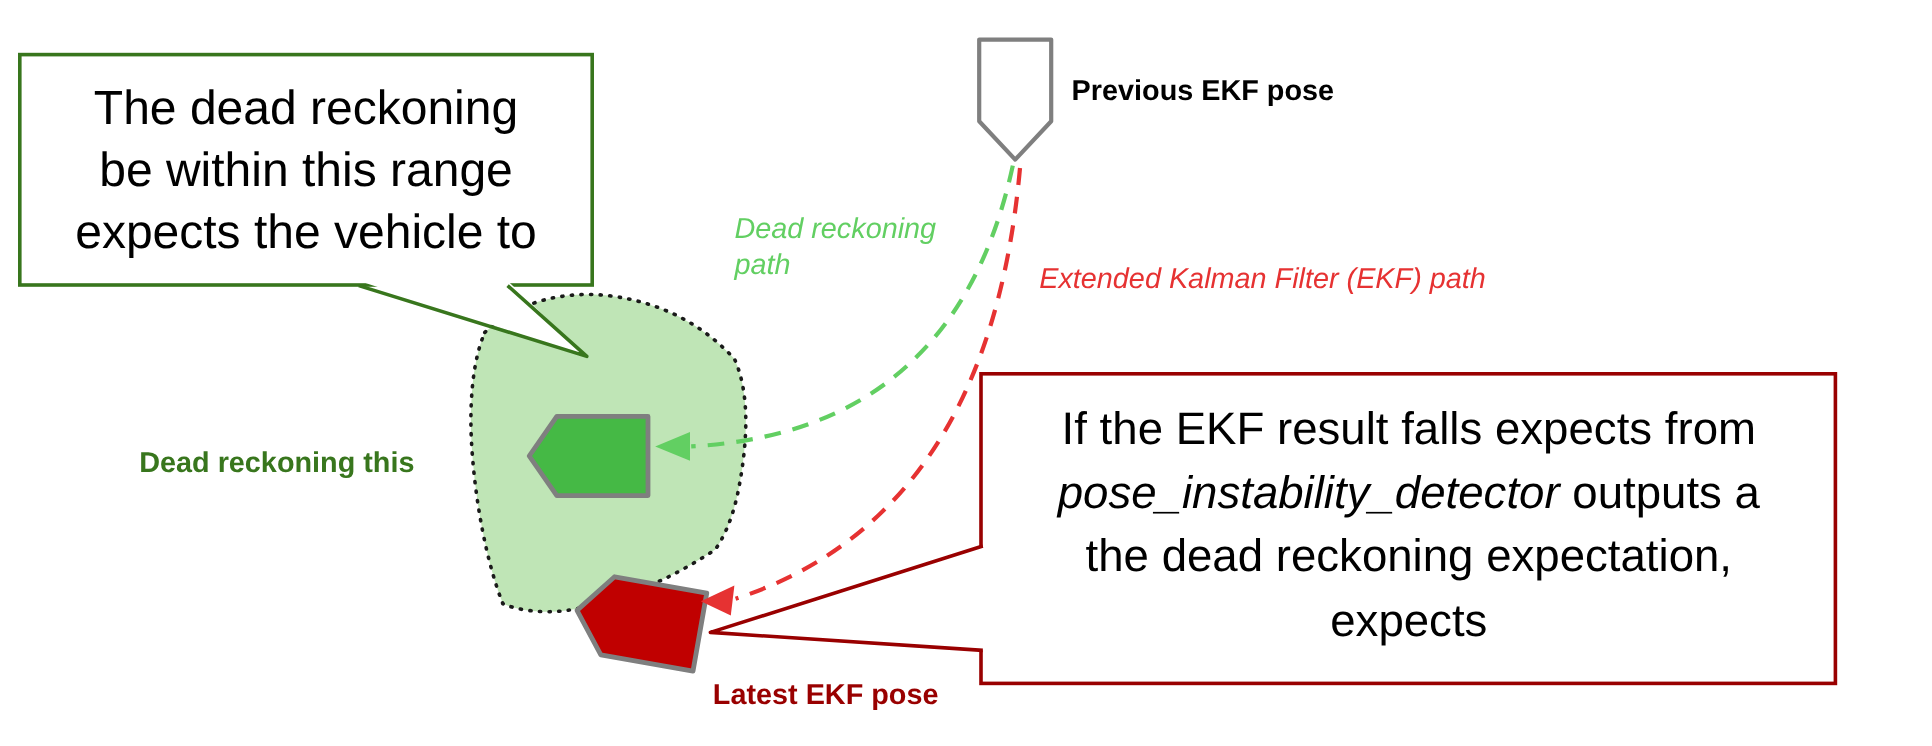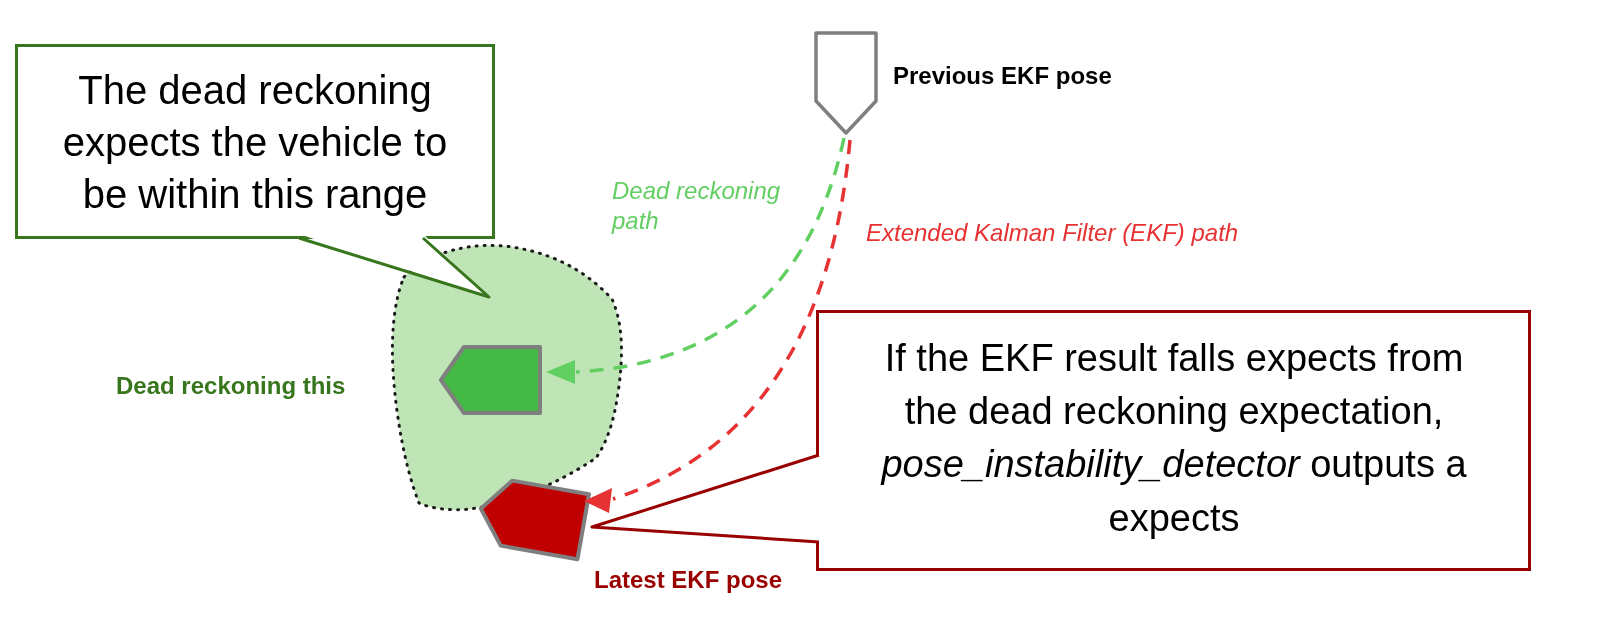--- a/index.html
+++ b/index.html
@@ -71,28 +71,28 @@
     <path class="punch" d="M 299 234 L 489 297 L 423 234 Z"></path>
     <path class="tail-green" d="M 299 238 L 489 297 L 423 238"></path>
 
     <rect class="callout-red-box" x="817.5" y="311.5" width="712" height="258"></rect>
     <path class="punch" d="M 822 455 L 592 527 L 822 542 Z"></path>
     <path class="tail-red" d="M 819 455 L 592 527 L 819 542"></path>
   </svg>
 
   <div class="overlay green-callout-text">
     <div>The dead reckoning</div>
+    <div>be within this range</div>
     <div>expects the vehicle to</div>
-    <div>be within this range</div>
   </div>
 
   <div class="overlay red-callout-text">
     <div>If the EKF result falls expects from</div>
+    <div><span class="it">pose_instability_detector</span><span> outputs a</span></div>
     <div>the dead reckoning expectation,</div>
-    <div><span class="it">pose_instability_detector</span><span> outputs a</span></div>
     <div>expects</div>
   </div>
 
   <div class="lbl lbl-bold prev-pose-label">Previous EKF pose</div>
   <div class="lbl lbl-italic ekf-path-label">Extended Kalman Filter (EKF) path</div>
   <div class="lbl lbl-italic dr-path-label">Dead reckoning path</div>
   <div class="lbl lbl-bold dr-pose-label">Dead reckoning this</div>
   <div class="lbl lbl-bold latest-pose-label">Latest EKF pose</div>
 
 </div>

